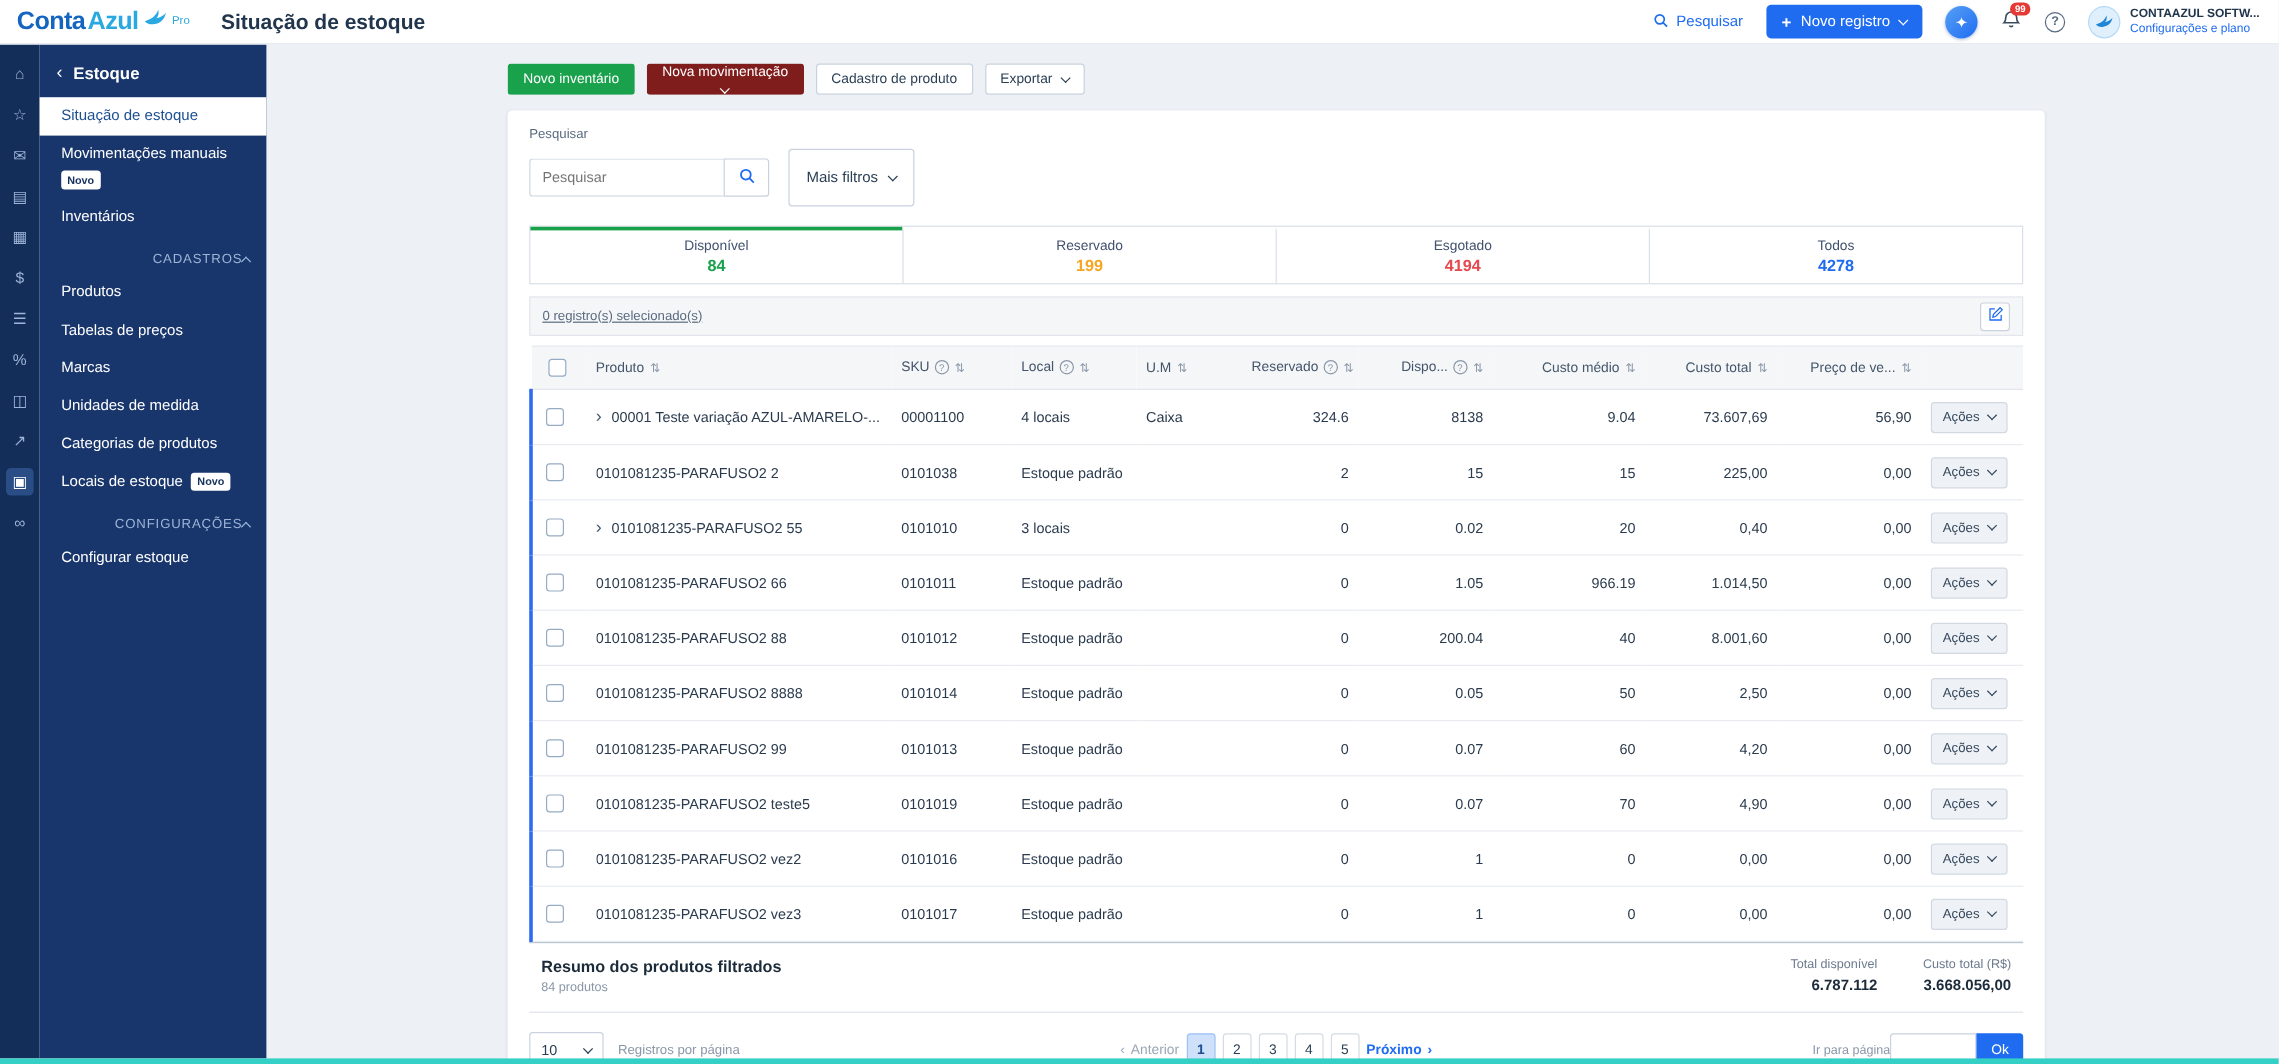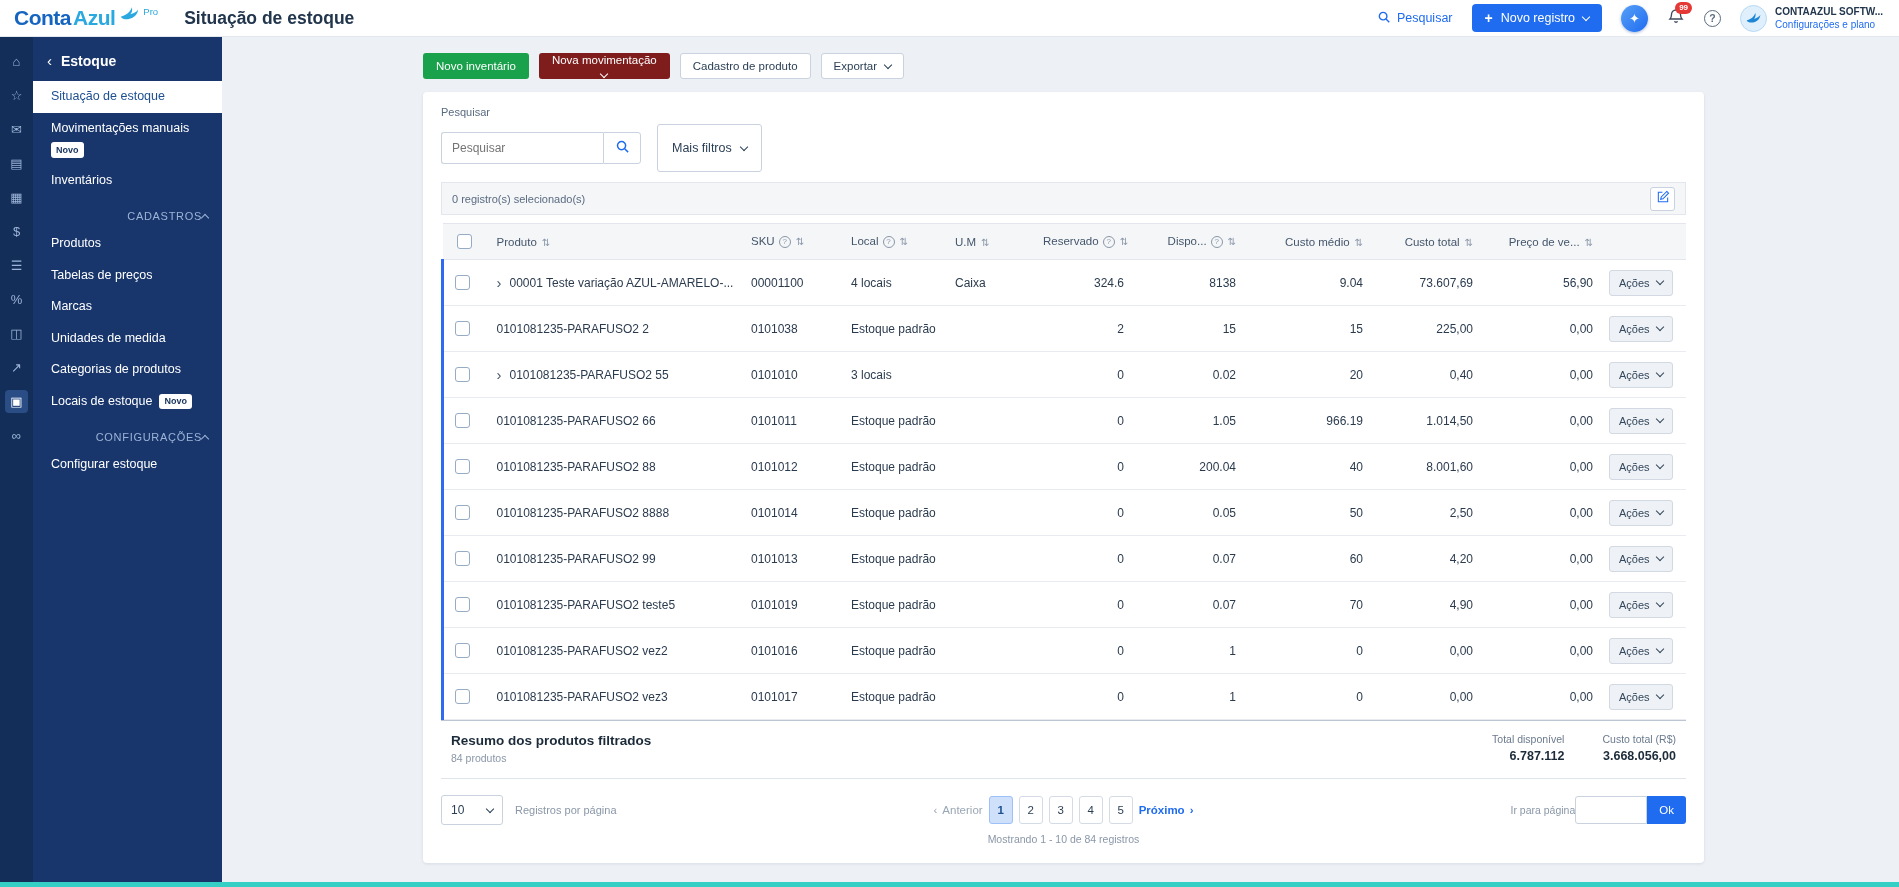--- a/index.html
+++ b/index.html
@@ -1,20 +1,20 @@
 <!DOCTYPE html>
 <html><head>
 <meta charset="utf-8">
 <style>
   *{box-sizing:border-box;margin:0;padding:0;font-family:"Liberation Sans",sans-serif;}
   html,body{width:1899px;height:887px;overflow:hidden;background:#edf0f5;position:relative;}
 
   
   .topbar{height:37px;background:#fff;border-bottom:1px solid #e3e7ee;display:flex;align-items:center;padding:0 16px 0 14px;position:relative;z-index:5;}
-  .logo{display:flex;align-items:flex-start;gap:2px;cursor:pointer;}
+  .logo{display:flex;align-items:center;gap:2px;cursor:pointer;}
   .logo .conta{font-size:21px;font-weight:bold;color:#1565c0;letter-spacing:-.5px;}
   .logo .azul{font-size:21px;font-weight:bold;color:#2aa8e0;letter-spacing:-.5px;}
   .logo .bird{margin:0 2px 2px 3px;}
   .logo .pro{font-size:9.5px;color:#2aa8e0;margin-bottom:2px;}
   .page-title{font-size:17.5px;font-weight:bold;color:#21354d;margin-left:26px;}
   .topbar-right{margin-left:auto;display:flex;align-items:center;gap:19px;}
   .tb-search{display:flex;align-items:center;gap:6px;color:#1f6cf0;font-size:12.5px;cursor:pointer;}
   .btn-new-record{height:28px;background:#1f6cf0;color:#fff;border:none;border-radius:4px;font-size:12.5px;display:flex;align-items:center;gap:8px;padding:0 13px;cursor:pointer;}
   .btn-new-record .plus{font-size:14px;font-weight:bold;}
   .ai-btn{width:27px;height:27px;border-radius:50%;border:none;background:linear-gradient(135deg,#57a0f7,#1f6cf0);color:#fff;font-size:13px;display:flex;align-items:center;justify-content:center;cursor:pointer;box-shadow:0 1px 3px rgba(20,60,140,.35);}
@@ -58,21 +58,21 @@
   .search-input{width:162px;height:32px;border:1px solid #c9d2de;border-right:none;border-radius:3px 0 0 3px;padding:0 10px;font-size:12px;color:#2a3f55;outline:none;}
   .search-btn{width:38px;height:32px;border:1px solid #c9d2de;border-radius:0 3px 3px 0;background:#fff;color:#1f6cf0;display:flex;align-items:center;justify-content:center;cursor:pointer;}
   .more-filters{height:48px;background:#fff;border:1px solid #c9d2de;border-radius:3px;color:#2a3f55;font-size:12.5px;display:inline-flex;align-items:center;gap:9px;padding:0 14px;cursor:pointer;}
 
   .tabs{display:flex;border:1px solid #d9dfe8;margin-top:16px;}
   .tab{flex:1;height:47px;display:flex;flex-direction:column;align-items:center;justify-content:center;gap:3px;border-left:1px solid #d9dfe8;border-top:3px solid transparent;cursor:pointer;}
   .tab:first-child{border-left:none;}
   .tab-label{font-size:11.5px;color:#42526e;}
   .tab-value{font-size:13.5px;font-weight:bold;}
 
-  .selection-bar{margin-top:10px;background:#f5f6f8;border:1px solid #e3e7ed;height:33px;display:flex;align-items:center;padding:0 10px;font-size:11px;color:#5a6b80;}
+  .selection-bar{margin-top:10px;background:#f5f6f8;border:1px solid #e3e7ed;height:33px;display:flex;align-items:center;padding:0 10px;font-size:11px;color:#5a6b80;text-decoration:underline;}
   .edit-btn{margin-left:auto;width:25px;height:24px;background:#fff;border:1px solid #c9d2de;border-radius:3px;display:flex;align-items:center;justify-content:center;cursor:pointer;}
 
   table{width:100%;border-collapse:collapse;table-layout:fixed;margin-top:8px;}
   thead th{height:36px;background:#f5f6f8;border-top:1px solid #e3e7ed;border-bottom:1px solid #e3e7ed;font-size:11.5px;font-weight:normal;color:#44566b;padding:0 8px;white-space:nowrap;overflow:hidden;}
   .al-left{text-align:left;} .al-right{text-align:right;}
   tbody td{height:46px;border-bottom:1px solid #e8ecf1;font-size:12px;color:#2b3b4e;padding:0 8px;white-space:nowrap;overflow:hidden;}
   tbody td.col-check{border-left:3px solid #2e6bf0;padding-left:11px;}
   thead th.col-check{padding-left:14px;}
   .checkbox{width:15px;height:15px;border:1.5px solid #96abc4;border-radius:3px;background:#fff;display:inline-block;cursor:pointer;vertical-align:middle;}
   .sort-ic{font-size:10px;color:#8a97a8;margin-left:5px;cursor:pointer;}
@@ -253,20 +253,38 @@
                   <path d="M15.5 15.5 21 21"></path>
                 </svg></span>
             </button>
         </div>
         <button class="more-filters">
             <span>Mais filtros</span>
             <span class="chev"></span>
           </button>
       </div>
 
+      <div class="tabs">
+          <div class="tab active" style="border-top-color: rgb(25, 161, 75);">
+            <div class="tab-label">Disponível</div>
+            <div class="tab-value" style="color: rgb(25, 161, 75);">84</div>
+          </div>
+          <div class="tab">
+            <div class="tab-label">Reservado</div>
+            <div class="tab-value" style="color: rgb(245, 166, 35);">199</div>
+          </div>
+          <div class="tab">
+            <div class="tab-label">Esgotado</div>
+            <div class="tab-value" style="color: rgb(229, 72, 77);">4194</div>
+          </div>
+          <div class="tab">
+            <div class="tab-label">Todos</div>
+            <div class="tab-value" style="color: rgb(31, 108, 240);">4278</div>
+          </div>
+        </div>
 
       <div class="selection-bar">
         <span>0 registro(s) selecionado(s)</span>
         <button class="edit-btn">
             <span><svg width="14" height="14" viewBox="0 0 24 24" fill="none" stroke="#1f6cf0" stroke-width="1.8">
                 <path d="M20 13v7H4V4h7"></path>
                 <path d="M18.5 2.5 21.5 5.5 12 15l-4 1 1-4z"></path>
               </svg></span>
           </button>
       </div>

